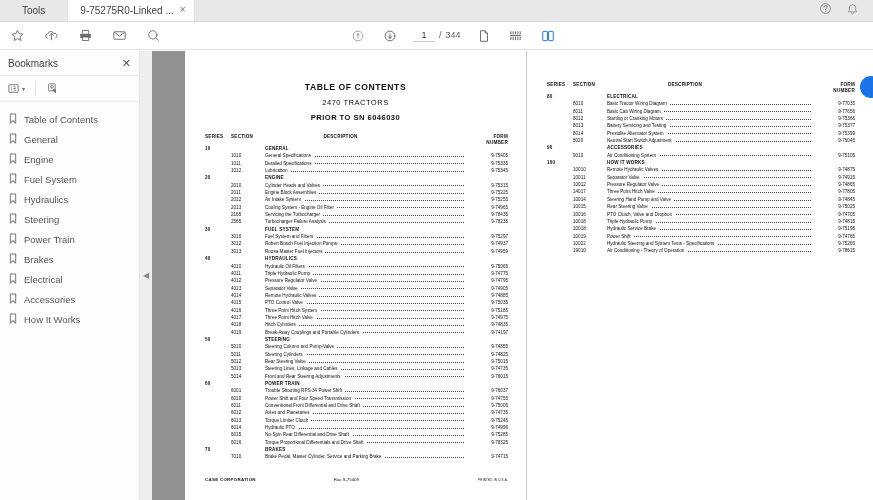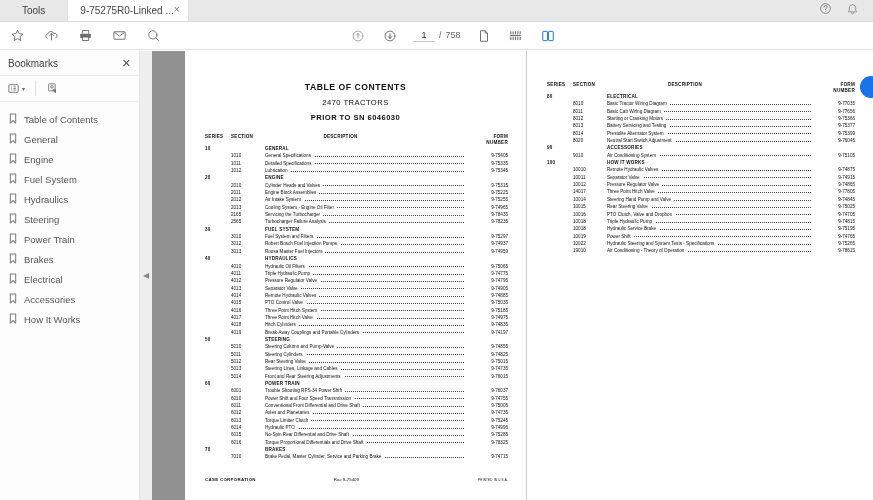--- a/index.html
+++ b/index.html
@@ -22,21 +22,21 @@
     height: 22px; display: flex; align-items: center;
     font-size: 10px; color: #444;
     padding: 0 14px;
     white-space: nowrap;
     text-align: right;
   }
   .tab-tools { color:#3c3c3c; padding: 0 22px; }
   .tab-doc {
     background: #ffffff;
     padding: 0 8px 0 12px;
-    gap: 0;
+    gap: 6px;
     border-left: 1px solid #e0e0e0;
     border-right: 1px solid #e0e0e0;
   }
   .tab-close { font-size: 10px; color:#777; cursor: pointer; line-height:1; }
   .tabbar-right { margin-left:auto; display:flex; align-items:center; gap:14px; padding-right:14px; height:22px; }
   .ic { display:inline-block; }
 
   
   .toolbar {
     height: 28px; width: 100%;
@@ -233,21 +233,21 @@
       </span>
       <span class="tb-btn">
         <svg width="14" height="14" viewBox="0 0 24 24" fill="none" stroke="#5d5d5d" stroke-width="1.5" stroke-linecap="round" stroke-linejoin="round">
           <circle cx="12" cy="12" r="8.4"></circle>
           <path d="M12 8v8M12 16l-3-3M12 16l3-3"></path>
         </svg>
       </span>
       <span class="pagebox">
         <input class="pagenum" value="1" style="">
         <span class="pagetotal">/</span>
-        <span class="pagetotal">758</span>
+        <span class="pagetotal">344</span>
       </span>
       <span class="tb-btn">
         <svg width="14" height="14" viewBox="0 0 24 24" fill="none" stroke="#5d5d5d" stroke-width="1.5" stroke-linejoin="round">
           <path d="M6 3h8l4 4v14H6z"></path>
           <path d="M14 3v4h4"></path>
         </svg>
       </span>
       <span class="tb-btn">
         <svg width="15" height="14" viewBox="0 0 24 24" fill="none" stroke="#5d5d5d" stroke-width="1.7">
           <path d="M4 4v5M8 4v5M12 4v5M16 4v5M20 4v5"></path>

